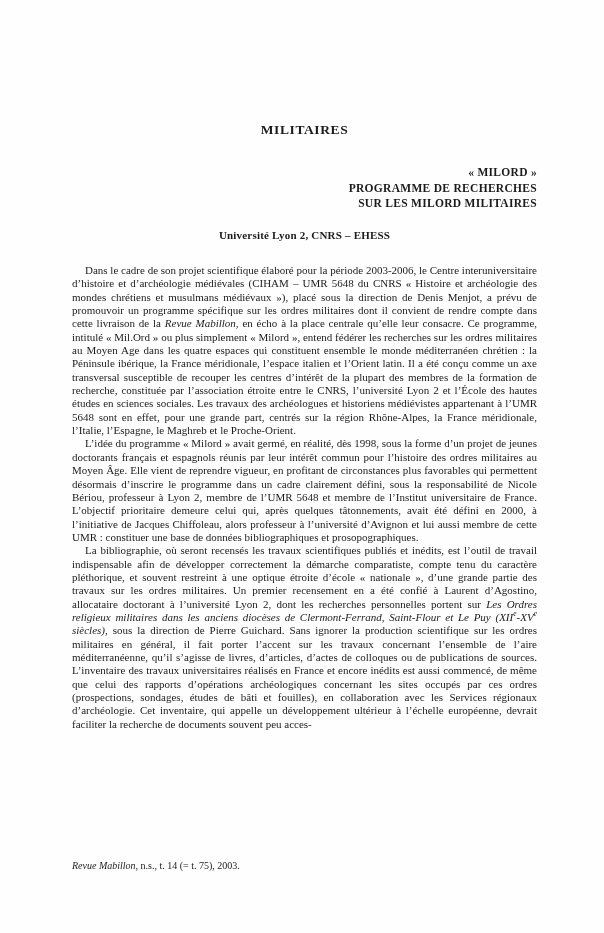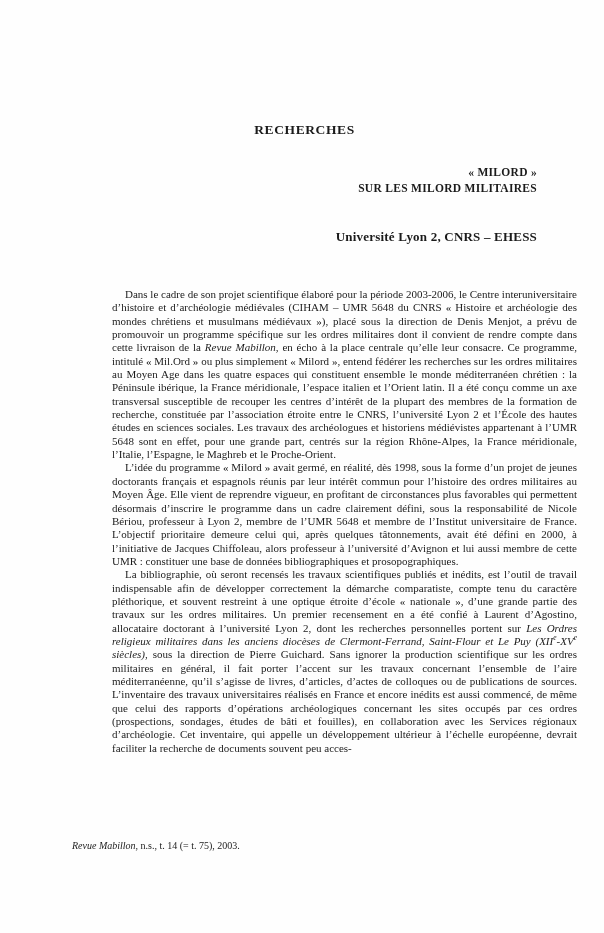--- a/index.html
+++ b/index.html
@@ -36,64 +36,64 @@
     font-weight: 700;
     font-size: 11.5px;
     line-height: 15.6px;
     letter-spacing: 0.3px;
   }
   .affiliation {
     position: absolute;
     top: 229px;
     left: 72px;
     width: 465px;
-    text-align: right;
+    text-align: center;
     font-weight: 700;
-    font-size: 13px;
+    font-size: 11px;
     letter-spacing: 0.2px;
   }
   .article-body {
     position: absolute;
-    top: 288px;
+    top: 264px;
     left: 72px;
     width: 465px;
     font-size: 11px;
     line-height: 13.35px;
     text-align: justify;
-    margin-left: 40px;
   }
   .para {
     margin: 0;
     text-indent: 13px;
   }
   .run { font-style: normal; }
   .run.italic { font-style: italic; }
   sup.run {
     font-size: 7.5px;
     line-height: 0;
   }
   sup.run.italic-sup { font-style: italic; }
   .page-footer {
     position: absolute;
-    top: 840px;
+    top: 860px;
     left: 72px;
     width: 465px;
     font-size: 10px;
   }
   .page-footer .italic { font-style: italic; }
 </style>
 </head>
 <body>
 
 <div class="page">
 
-  <div class="section-title">RECHERCHES</div>
+  <div class="section-title">MILITAIRES</div>
 
   <div class="article-title">
     <div>« MILORD »</div>
+    <div>PROGRAMME DE RECHERCHES</div>
     <div>SUR LES MILORD MILITAIRES</div>
   </div>
 
   <div class="affiliation">Université Lyon 2, CNRS – EHESS</div>
 
   <div class="article-body">
       <p class="para"><span class="run normal">Dans le cadre de son projet scientifique élaboré pour la période 2003-2006, le Centre interuniversitaire d’histoire et d’archéologie médiévales (CIHAM – UMR 5648 du CNRS « Histoire et archéologie des mondes chrétiens et musulmans médiévaux »), placé sous la direction de Denis Menjot, a prévu de promouvoir un programme spécifique sur les ordres militaires dont il convient de rendre compte dans cette livraison de la </span><span class="run italic">Revue Mabillon</span><span class="run normal">, en écho à la place centrale qu’elle leur consacre. Ce programme, intitulé « Mil.Ord » ou plus simplement « Milord », entend fédérer les recherches sur les ordres militaires au Moyen Age dans les quatre espaces qui constituent ensemble le monde méditerranéen chrétien : la Péninsule ibérique, la France méridionale, l’espace italien et l’Orient latin. Il a été conçu comme un axe transversal susceptible de recouper les centres d’intérêt de la plupart des membres de la formation de recherche, constituée par l’association étroite entre le CNRS, l’université Lyon 2 et l’École des hautes études en sciences sociales. Les travaux des archéologues et historiens médiévistes appartenant à l’UMR 5648 sont en effet, pour une grande part, centrés sur la région Rhône-Alpes, la France méridionale, l’Italie, l’Espagne, le Maghreb et le Proche-Orient.</span></p>
       <p class="para"><span class="run normal">L’idée du programme « Milord » avait germé, en réalité, dès 1998, sous la forme d’un projet de jeunes doctorants français et espagnols réunis par leur intérêt commun pour l’histoire des ordres militaires au Moyen Âge. Elle vient de reprendre vigueur, en profitant de circonstances plus favorables qui permettent désormais d’inscrire le programme dans un cadre clairement défini, sous la responsabilité de Nicole Bériou, professeur à Lyon 2, membre de l’UMR 5648 et membre de l’Institut universitaire de France. L’objectif prioritaire demeure celui qui, après quelques tâtonnements, avait été défini en 2000, à l’initiative de Jacques Chiffoleau, alors professeur à l’université d’Avignon et lui aussi membre de cette UMR : constituer une base de données bibliographiques et prosopographiques.</span></p>
       <p class="para"><span class="run normal">La bibliographie, où seront recensés les travaux scientifiques publiés et inédits, est l’outil de travail indispensable afin de développer correctement la démarche comparatiste, compte tenu du caractère pléthorique, et souvent restreint à une optique étroite d’école « nationale », d’une grande partie des travaux sur les ordres militaires. Un premier recensement en a été confié à Laurent d’Agostino, allocataire doctorant à l’université Lyon 2, dont les recherches personnelles portent sur </span><span class="run italic">Les Ordres religieux militaires dans les anciens diocèses de Clermont-Ferrand, Saint-Flour et Le Puy (XII</span><sup class="run italic-sup">e</sup><span class="run italic">-XV</span><sup class="run italic-sup">e</sup><span class="run italic"> siècles)</span><span class="run normal">, sous la direction de Pierre Guichard. Sans ignorer la production scientifique sur les ordres militaires en général, il fait porter l’accent sur les travaux concernant l’ensemble de l’aire méditerranéenne, qu’il s’agisse de livres, d’articles, d’actes de colloques ou de publications de sources. L’inventaire des travaux universitaires réalisés en France et encore inédits est aussi commencé, de même que celui des rapports d’opérations archéologiques concernant les sites occupés par ces ordres (prospections, sondages, études de bâti et fouilles), en collaboration avec les Services régionaux d’archéologie. Cet inventaire, qui appelle un développement ultérieur à l’échelle européenne, devrait faciliter la recherche de documents souvent peu acces-</span></p>
     </div>

